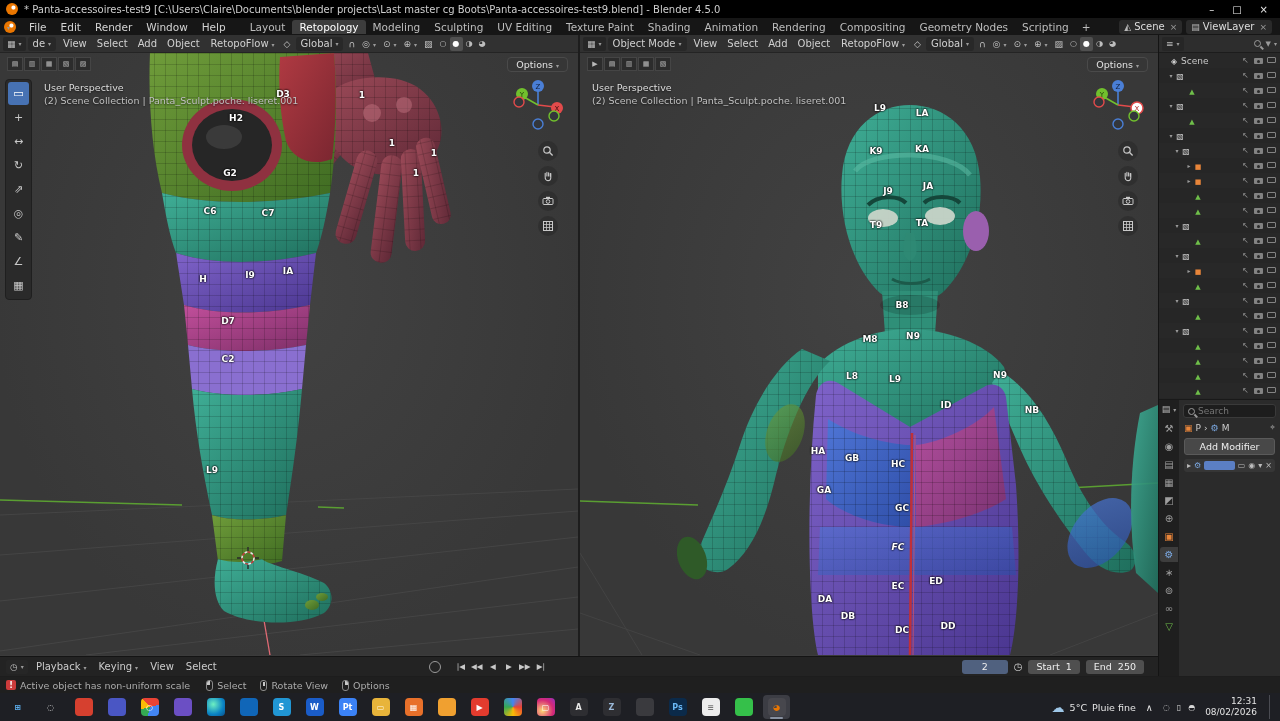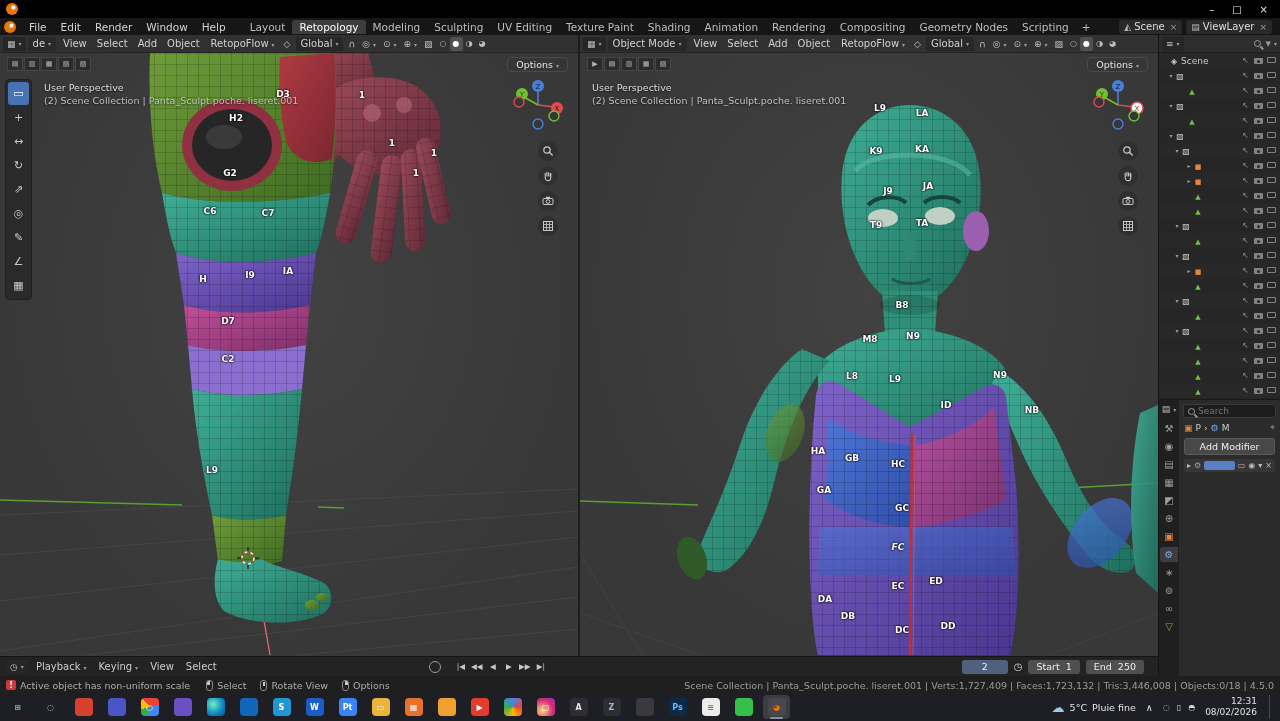--- a/index.html
+++ b/index.html
@@ -172,20 +172,21 @@
   .clock { text-align:right; font-size:9px; line-height:1.25; }
   .desk-strip { width:3px; height:24px; border-left:1px solid #4a4b52; margin-left:2px;}
 </style>
 </head>
 <body>
 
 <div class="app">
 
   <div class="titlebar">
     <span class="blogo"></span>
+    <span class="tb-title">* Panta-accessoires-test9 [C:\Users\Claire\Documents\blender projects\Last master cg Boots\Panta-accessoires-test9.blend] - Blender 4.5.0</span>
     <span class="tb-controls">
       <span>–</span>
       <span>□</span>
       <span>×</span>
     </span>
   </div>
 
   <div class="topbar">
     <span class="blogo dd"></span>
     <span style="display:flex">
@@ -971,21 +972,20 @@
         <span class="hint">
           <span class="mouse mouse-middle"></span>
           <span>Rotate View</span>
         </span>
 
         <span class="hint">
           <span class="mouse mouse-right"></span>
           <span>Options</span>
         </span>
       </span>
-    <span class="sb-stats">Scene Collection | Panta_Sculpt.poche. liseret.001 | Verts:1,727,409 | Faces:1,723,132 | Tris:3,446,008 | Objects:0/18 | 4.5.0</span>
   </div>
 
   <div class="taskbar">
     <span class="tb-apps">
 
         <span class="tb-app">
           <span class="ic" style="background: transparent; color: rgb(95, 178, 242);">⊞</span>
         </span>
 
         <span class="tb-app">

